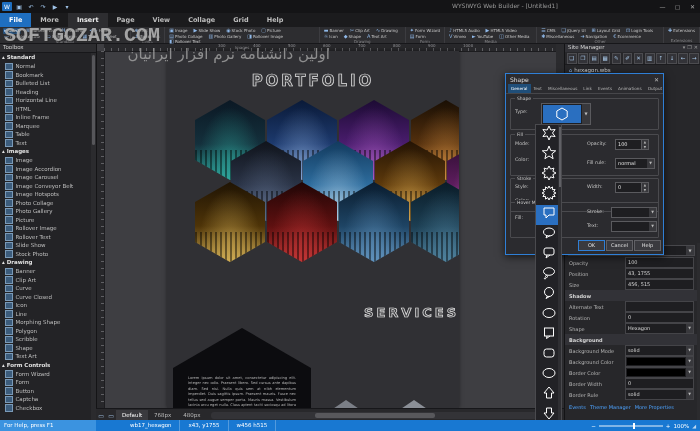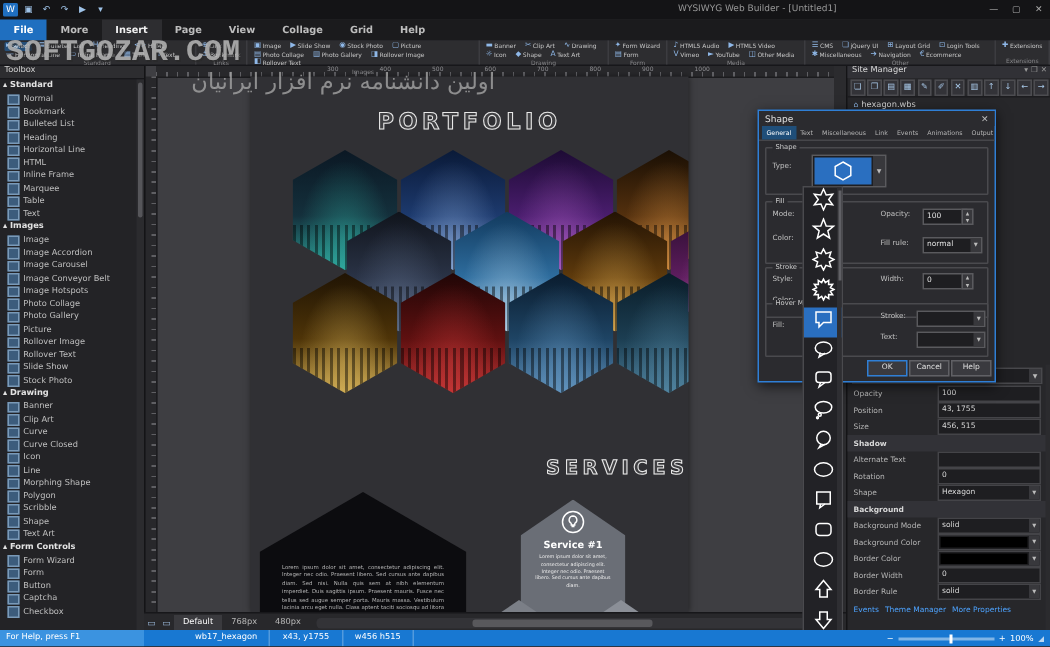--- a/index.html
+++ b/index.html
@@ -605,30 +605,20 @@
           <div class="hex" style="left: 172px; top: 131px; width: 70px; height: 80px; background-image: repeating-linear-gradient(90deg, rgba(0, 0, 0, 0.45) 0px, rgba(0, 0, 0, 0.45) 2px, rgba(0, 0, 0, 0) 2px, rgba(0, 0, 0, 0) 5px), radial-gradient(at 50% 75%, rgba(116, 170, 216, 0.4) 0%, rgba(0, 0, 0, 0) 62%), linear-gradient(rgb(10, 28, 46) 0%, rgb(30, 68, 100) 55%, rgb(116, 170, 216) 118%); background-size: 100% 38%, 100% 100%, 100% 100%; background-position: 0px 100%, 0px 0px, 0px 0px; background-repeat: no-repeat;"></div>
           <div class="hex" style="left: 244px; top: 131px; width: 70px; height: 80px; background-image: repeating-linear-gradient(90deg, rgba(0, 0, 0, 0.45) 0px, rgba(0, 0, 0, 0.45) 2px, rgba(0, 0, 0, 0) 2px, rgba(0, 0, 0, 0) 5px), radial-gradient(at 50% 75%, rgba(94, 150, 180, 0.4) 0%, rgba(0, 0, 0, 0) 62%), linear-gradient(rgb(10, 28, 40) 0%, rgb(28, 62, 82) 55%, rgb(94, 150, 180) 118%); background-size: 100% 38%, 100% 100%, 100% 100%; background-position: 0px 100%, 0px 0px, 0px 0px; background-repeat: no-repeat;"></div>
         </div>
       <div class="outline-title" style="top:254px;font-size:13px;text-align:right;">SERVICES</div>
 
       <div class="hex what-hex" style="left:6px;top:277px;width:138px;height:160px;">
         <div class="what-body">Lorem ipsum dolor sit amet, consectetur adipiscing elit. Integer nec odio. Praesent libero. Sed cursus ante dapibus diam. Sed nisi. Nulla quis sem at nibh elementum imperdiet. Duis sagittis ipsum. Praesent mauris. Fusce nec tellus sed augue semper porta. Mauris massa. Vestibulum lacinia arcu eget nulla. Class aptent taciti sociosqu ad litora torquent per conubia nostra, per inceptos himenaeos. Curabitur sodales ligula in libero.</div>
 
       </div>
 
-      <div class="hex" style="left:180px;top:282px;width:70px;height:96px;background:#6a6e76;">
-        <div class="svc-icon">
-          <svg width="16" height="16" viewBox="0 0 16 16">
-              <circle cx="8" cy="8" r="7" fill="none" stroke="#fff" stroke-width="1"></circle>
-              <path d="M8 4 a2.6 2.6 0 0 1 1.2 4.9 v1.1 h-2.4 v-1.1 A2.6 2.6 0 0 1 8 4 Z M7 11 h2" fill="none" stroke="#fff" stroke-width="0.9"></path>
-            </svg>
-        </div>
-        <div class="svc-title">Service #1</div>
-        <div class="svc-text">Lorem ipsum dolor sit amet, consectetur adipiscing elit. Integer nec odio. Praesent libero. Sed cursus ante dapibus diam.</div>
-      </div>
 
       <div class="hex" style="left:146px;top:349px;width:66px;height:90px;background:#7b7f87;">
         
       </div>
 
       <div class="hex" style="left:214px;top:349px;width:66px;height:90px;background:#8b8f97;">
         
       </div>
     </div>
   </div>

